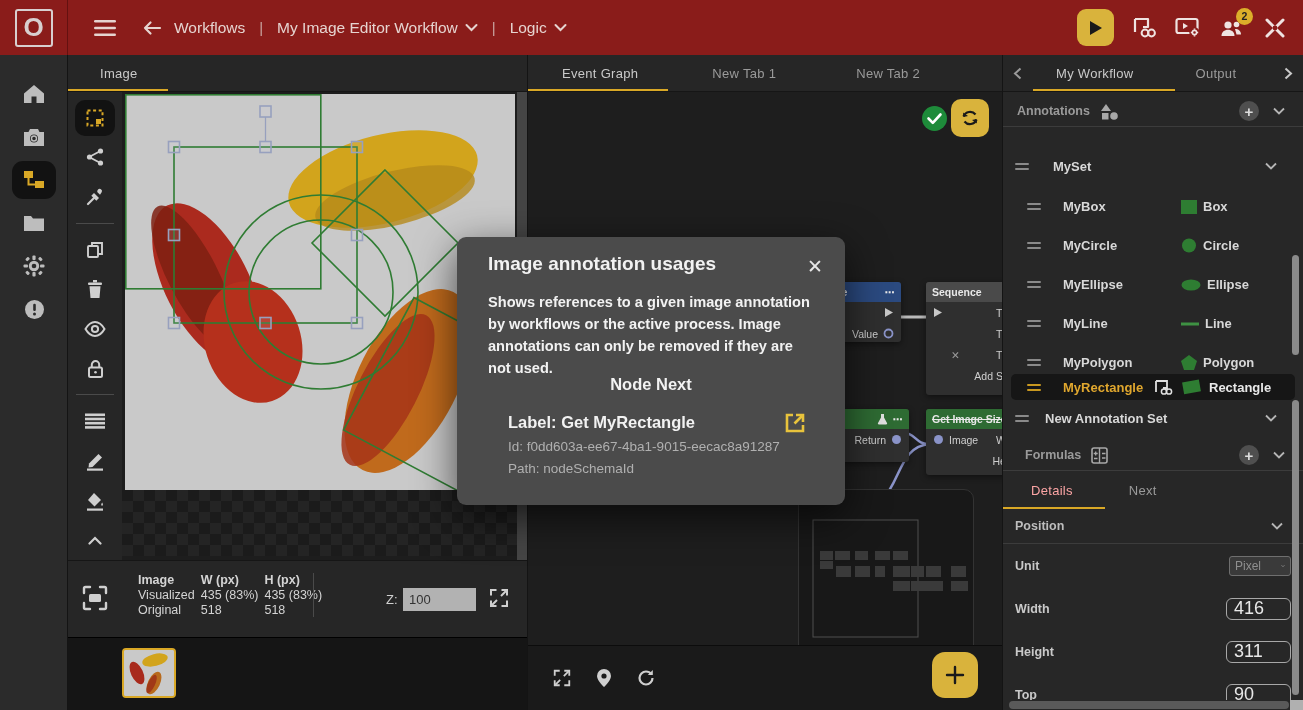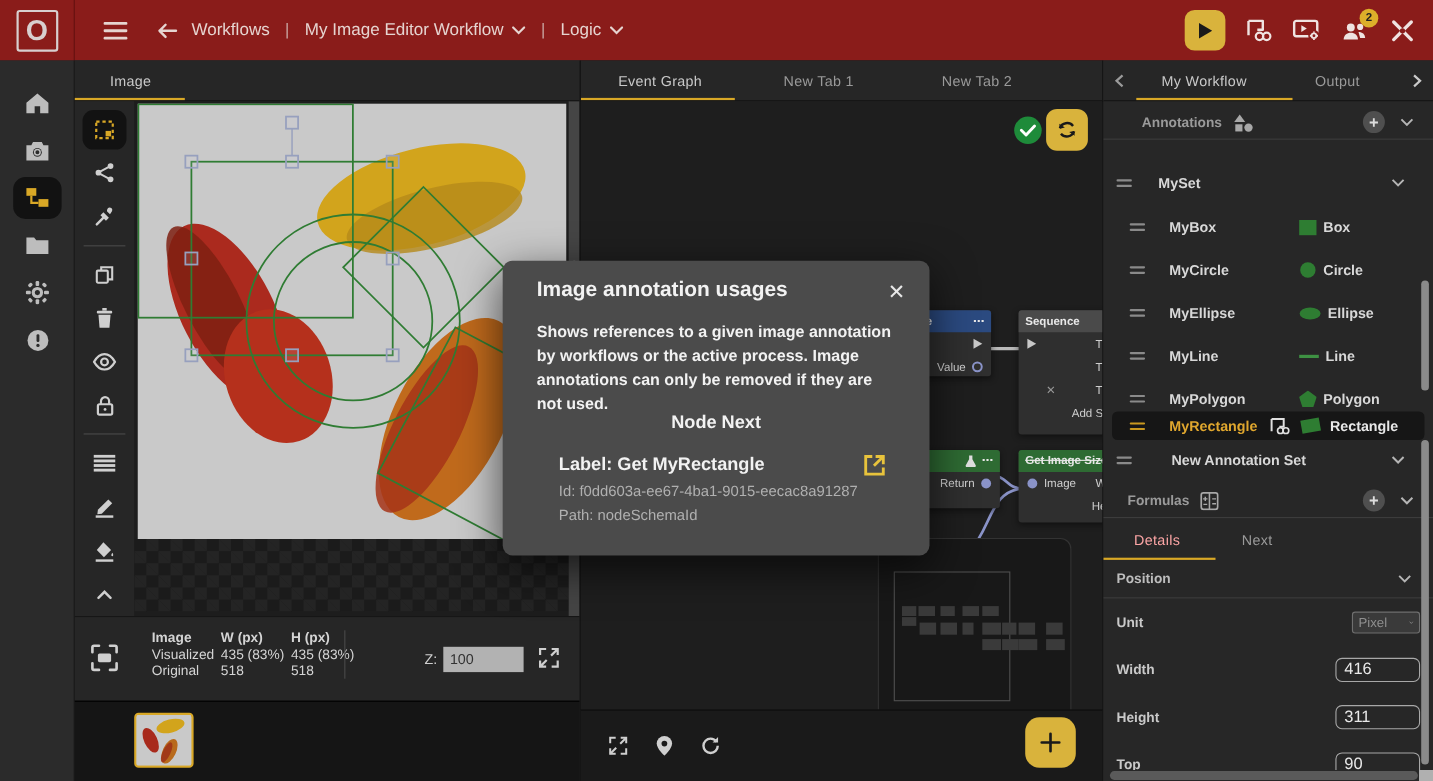--- a/index.html
+++ b/index.html
@@ -70,22 +70,22 @@
   .drag-h span{height:2px;background:#8a8a8a;border-radius:1px;}
   .chip{display:flex;align-items:center;gap:6px;width:110px;}
   .tree-row .nm{flex:1;}
   .sel-row{background:#161616;border-radius:5px;margin:0 8px;padding:0 4px 0 8px;height:26px;}
   .sel-row .nm{color:#e0a72e;}
   .sel-row .drag-h span{background:#c9981f;}
   .dtab{font-size:13px;letter-spacing:.3px;color:#9a9a9a;font-weight:500;cursor:pointer;}
   .dtab.active{color:#fca5a5;}
   .field-row{display:flex;align-items:center;justify-content:space-between;padding:0 12px;height:43px;}
   .field-lbl{color:#c9c9c9;font-size:12.5px;font-weight:600;}
-  .field-input{width:77px;height:22px;background:transparent;border:1px solid #a8a8a8;border-radius:6px;color:#e8e8e8;
-               font-size:15px;padding:0 7px;outline:none;}
+  .field-input{width:65px;height:22px;background:transparent;border:1px solid #a8a8a8;border-radius:6px;color:#e8e8e8;
+               font-size:18px;padding:0 7px;outline:none;}
   .field-select{width:62px;height:20px;background:#3a3a3a;border:1px solid #6f6f6f;border-radius:3px;color:#8f8f8f;
                 font-size:12px;display:flex;align-items:center;justify-content:space-between;padding:0 5px;gap:20px;}
   #rp-vscroll1{position:absolute;right:4px;top:200px;width:7px;height:100px;background:#8a8a8a;border-radius:4px;}
   #rp-vscroll2{position:absolute;right:4px;top:345px;width:7px;height:295px;background:#8a8a8a;border-radius:4px;}
   #rp-hscroll{position:absolute;left:0;top:645px;width:300px;height:10px;background:#272727;}
   #rp-hthumb{position:absolute;left:6px;top:1px;width:280px;height:8px;background:#5a5a5a;border-radius:4px;}
   #rp-hcorner{position:absolute;right:0;top:0;width:13px;height:10px;background:#b0b0b0;}
   
   #modal{position:absolute;left:457px;top:237px;width:388px;height:268px;background:#4b4b4b;border-radius:9px;
          box-shadow:0 12px 40px rgba(0,0,0,.65);color:#f2f2f2;z-index:50;}
@@ -597,21 +597,21 @@
       <div class="tab" style="padding:0 28px">Output</div>
       <span style="margin-left:auto;margin-right:10px;cursor:pointer">
         <svg width="9" height="13" viewBox="0 0 9 13">
             <path d="M1.5 1.5 L7 6.5 L1.5 11.5" stroke="#c9c9c9" stroke-width="2" fill="none"></path>
           </svg>
       </span>
       <div class="underline" style="left:30px;width:142px"></div>
     </div>
 
     <div class="sec-hdr" style="margin-top:4px">
-      <span style="margin-left:23px">Annotations</span>
+      <span style="margin-left:2px">Annotations</span>
       <svg width="20" height="17" viewBox="0 0 20 17" style="margin-left:10px">
           <polygon points="6,1 11,8 1,8" fill="#a8a8a8"></polygon>
           <rect x="2" y="10" width="6.5" height="6.5" fill="#a8a8a8"></rect>
           <circle cx="14" cy="13" r="3.8" fill="#a8a8a8"></circle>
         </svg>
       <div class="plus-btn" style="margin-left:auto">+</div>
       <span style="margin:0 6px 0 14px;cursor:pointer">
         <svg width="12" height="8" viewBox="0 0 12 8">
             <path d="M1 1.5 L6 6.5 L11 1.5" stroke="#b5b5b5" stroke-width="1.8" fill="none"></path>
           </svg>
@@ -714,21 +714,21 @@
             </svg>
           <span style="color:#e8e8e8">Rectangle</span>
           </div>
       </div>
 
       <div class="tree-row" style="height:28px;margin-top:4px">
         <div class="drag-h">
             <span></span>
             <span></span>
           </div>
-        <span class="nm" style="margin-left:24px">New Annotation Set</span>
+        <span class="nm" style="margin-left:4px">New Annotation Set</span>
         <svg width="12" height="8" viewBox="0 0 12 8" style="margin-right:14px">
             <path d="M1 1.5 L6 6.5 L11 1.5" stroke="#b5b5b5" stroke-width="1.8" fill="none"></path>
           </svg>
       </div>
     </div>
 
     <div class="sec-hdr" style="margin-top:8px">
       <span style="margin-left:10px">Formulas</span>
       <svg width="17" height="17" viewBox="0 0 17 17" style="margin-left:10px">
           <rect x="1" y="1" width="15" height="15" rx="2" fill="none" stroke="#a8a8a8" stroke-width="1.6"></rect>

